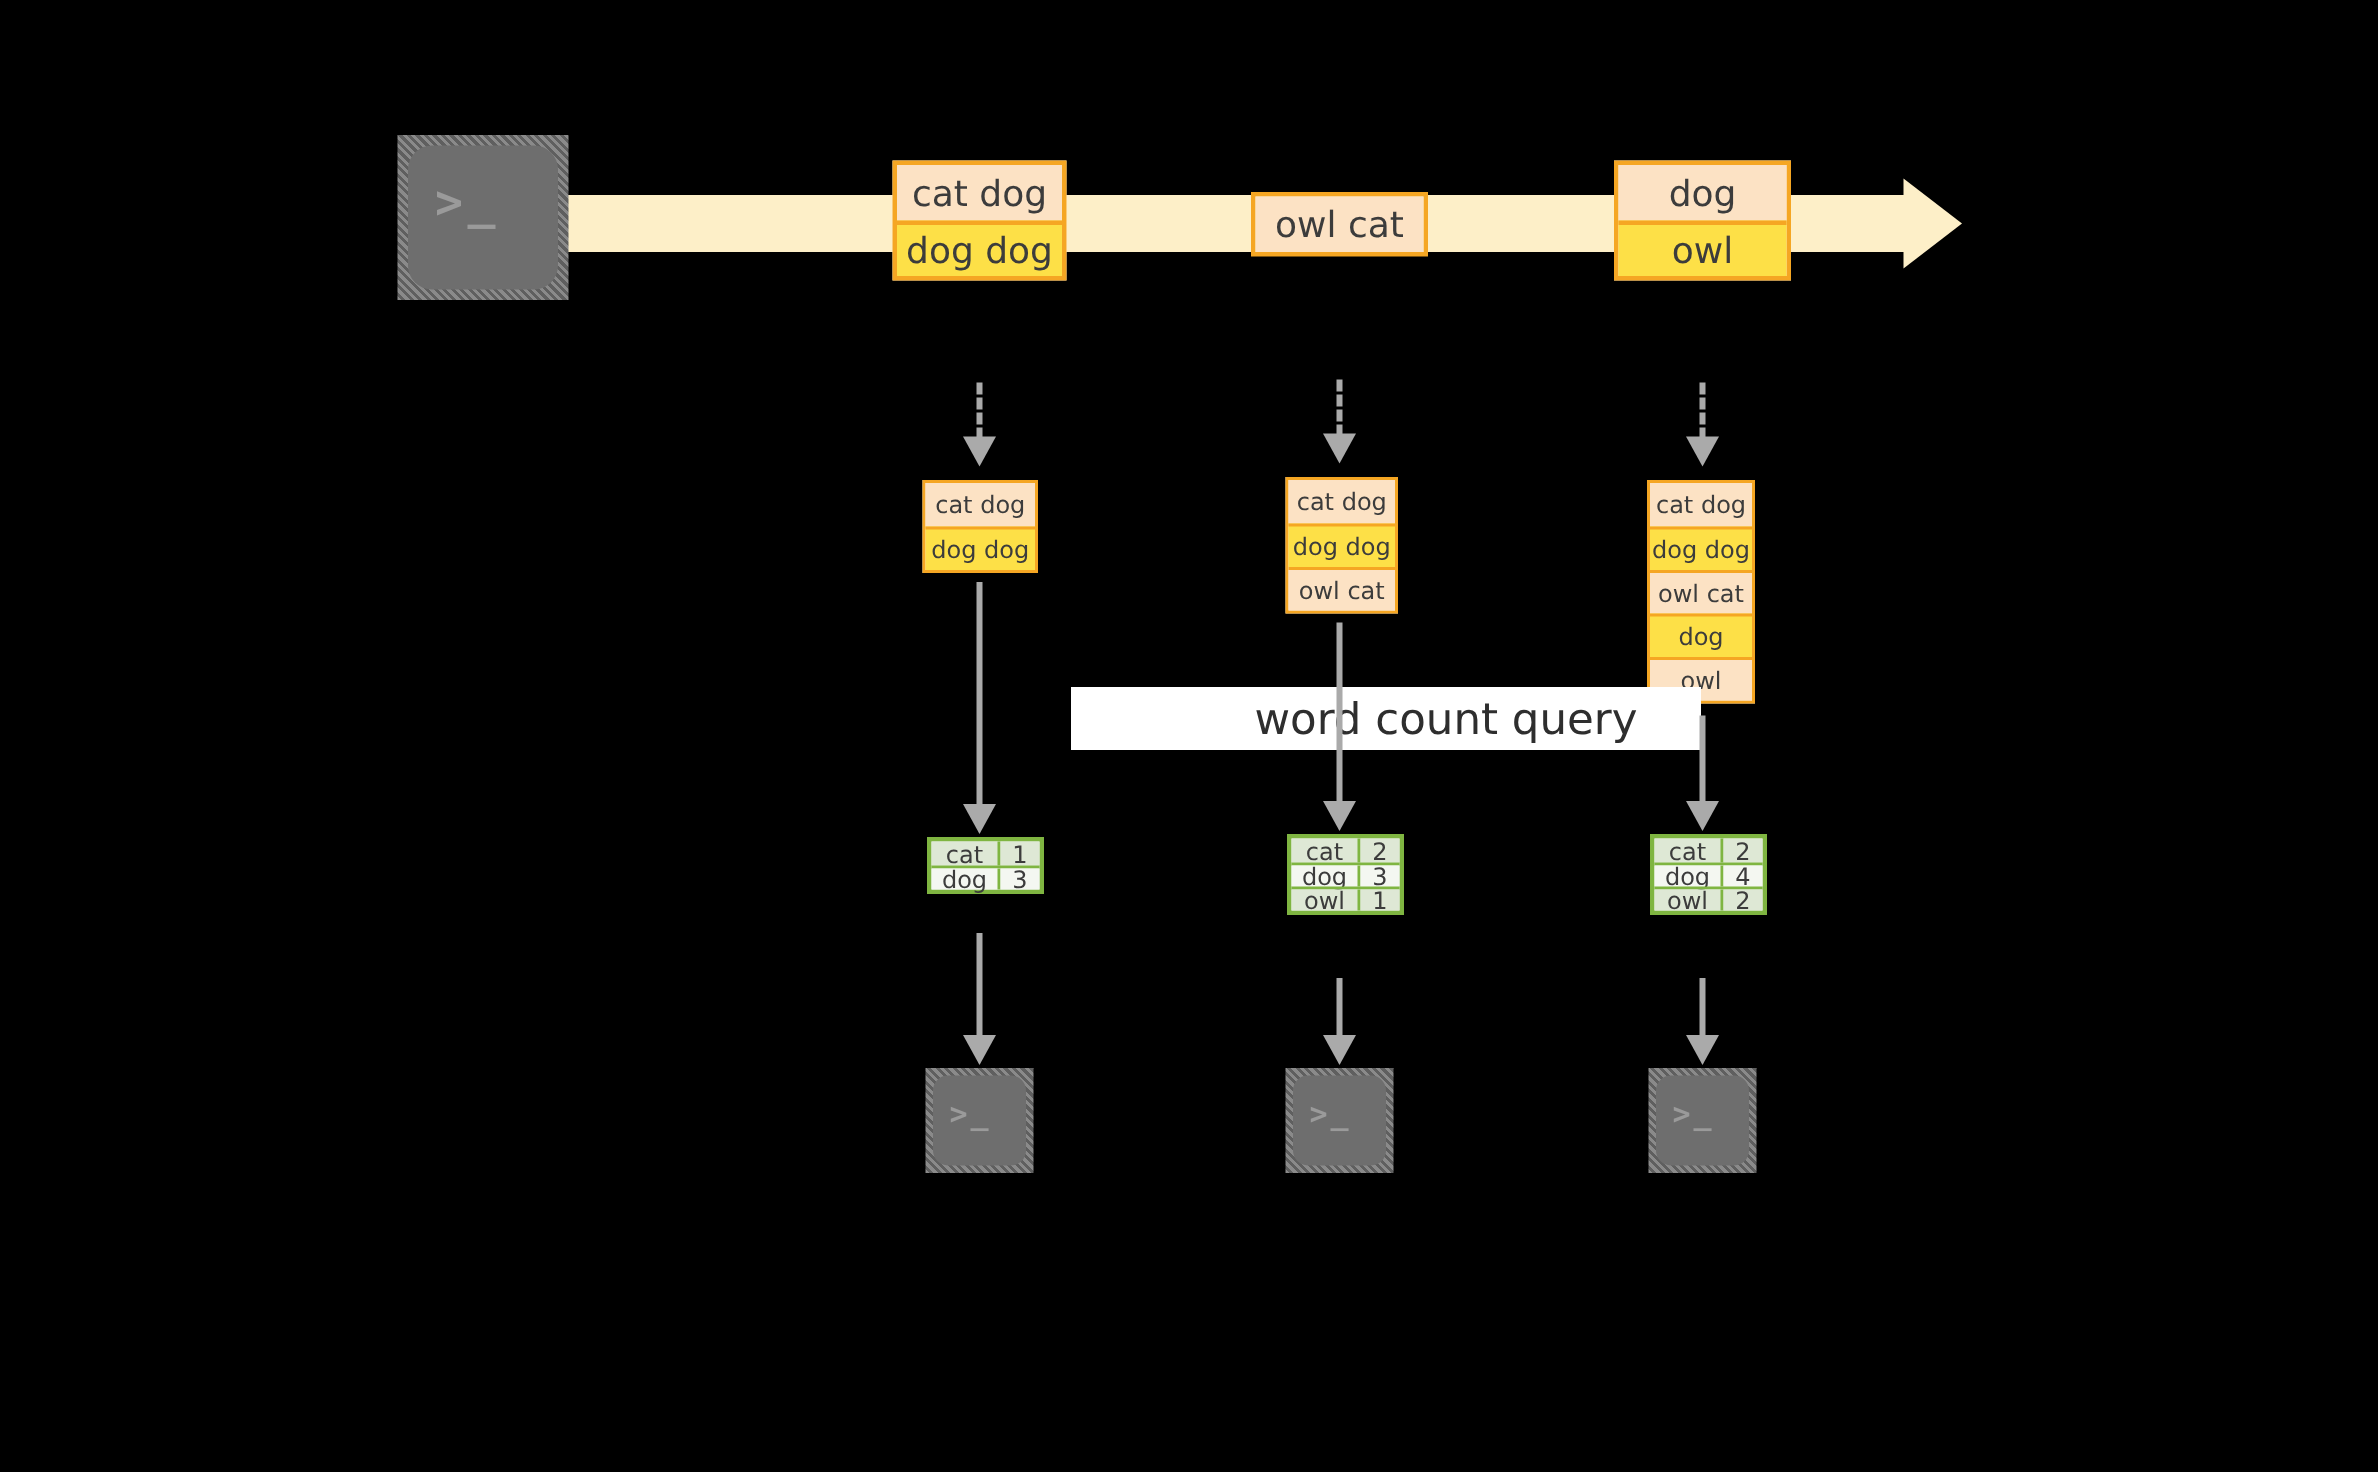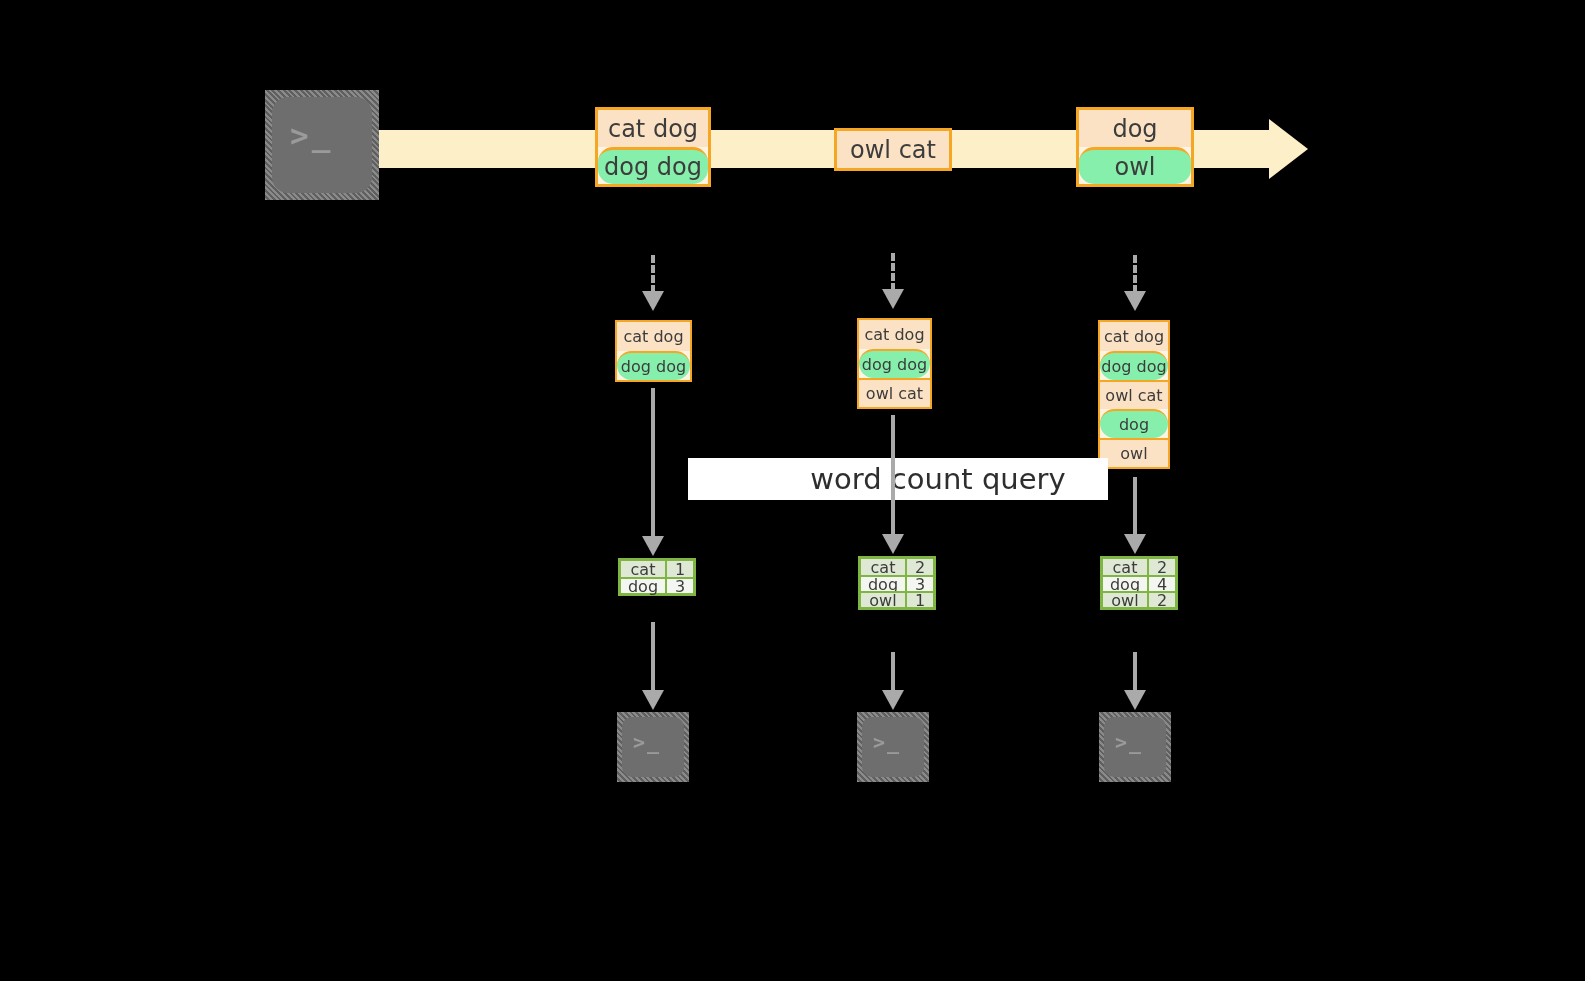--- a/index.html
+++ b/index.html
@@ -68,21 +68,21 @@
   }
   .msgbox .row {
     width: 100%;
     display: flex;
     align-items: center;
     justify-content: center;
     color: #3c3c3c;
     white-space: nowrap;
   }
   .msgbox .row.odd  { background: #FCE2C4; }
-  .msgbox .row.even { background: #86efac; border-radius: 15px; }
+  .msgbox .row.even { background: #fde047; }
   .msgbox .row + .row { border-top: 3px solid #F5A623; }
 
   
   .msgbox.lg .row { height: 37px; font-size: 24px; }
   
   .msgbox.sm { border-width: 2px; }
   .msgbox.sm .row { height: 29px; font-size: 16px; }
   .msgbox.sm .row + .row { border-top: 2px solid #F5A623; }
 
   
@@ -126,20 +126,21 @@
     border-top: 20px solid #AAAAAA;
   }
 
   
   .query-band {
     position: absolute;
     background: #FFFFFF;
     display: flex;
     align-items: center;
     justify-content: center;
+    margin-left: 26px;
   }
   .query-band .qlabel {
     font-size: 29px;
     color: #2e2e2e;
     white-space: nowrap;
     padding-left: 80px;
   }
 </style>
 </head>
 <body>

